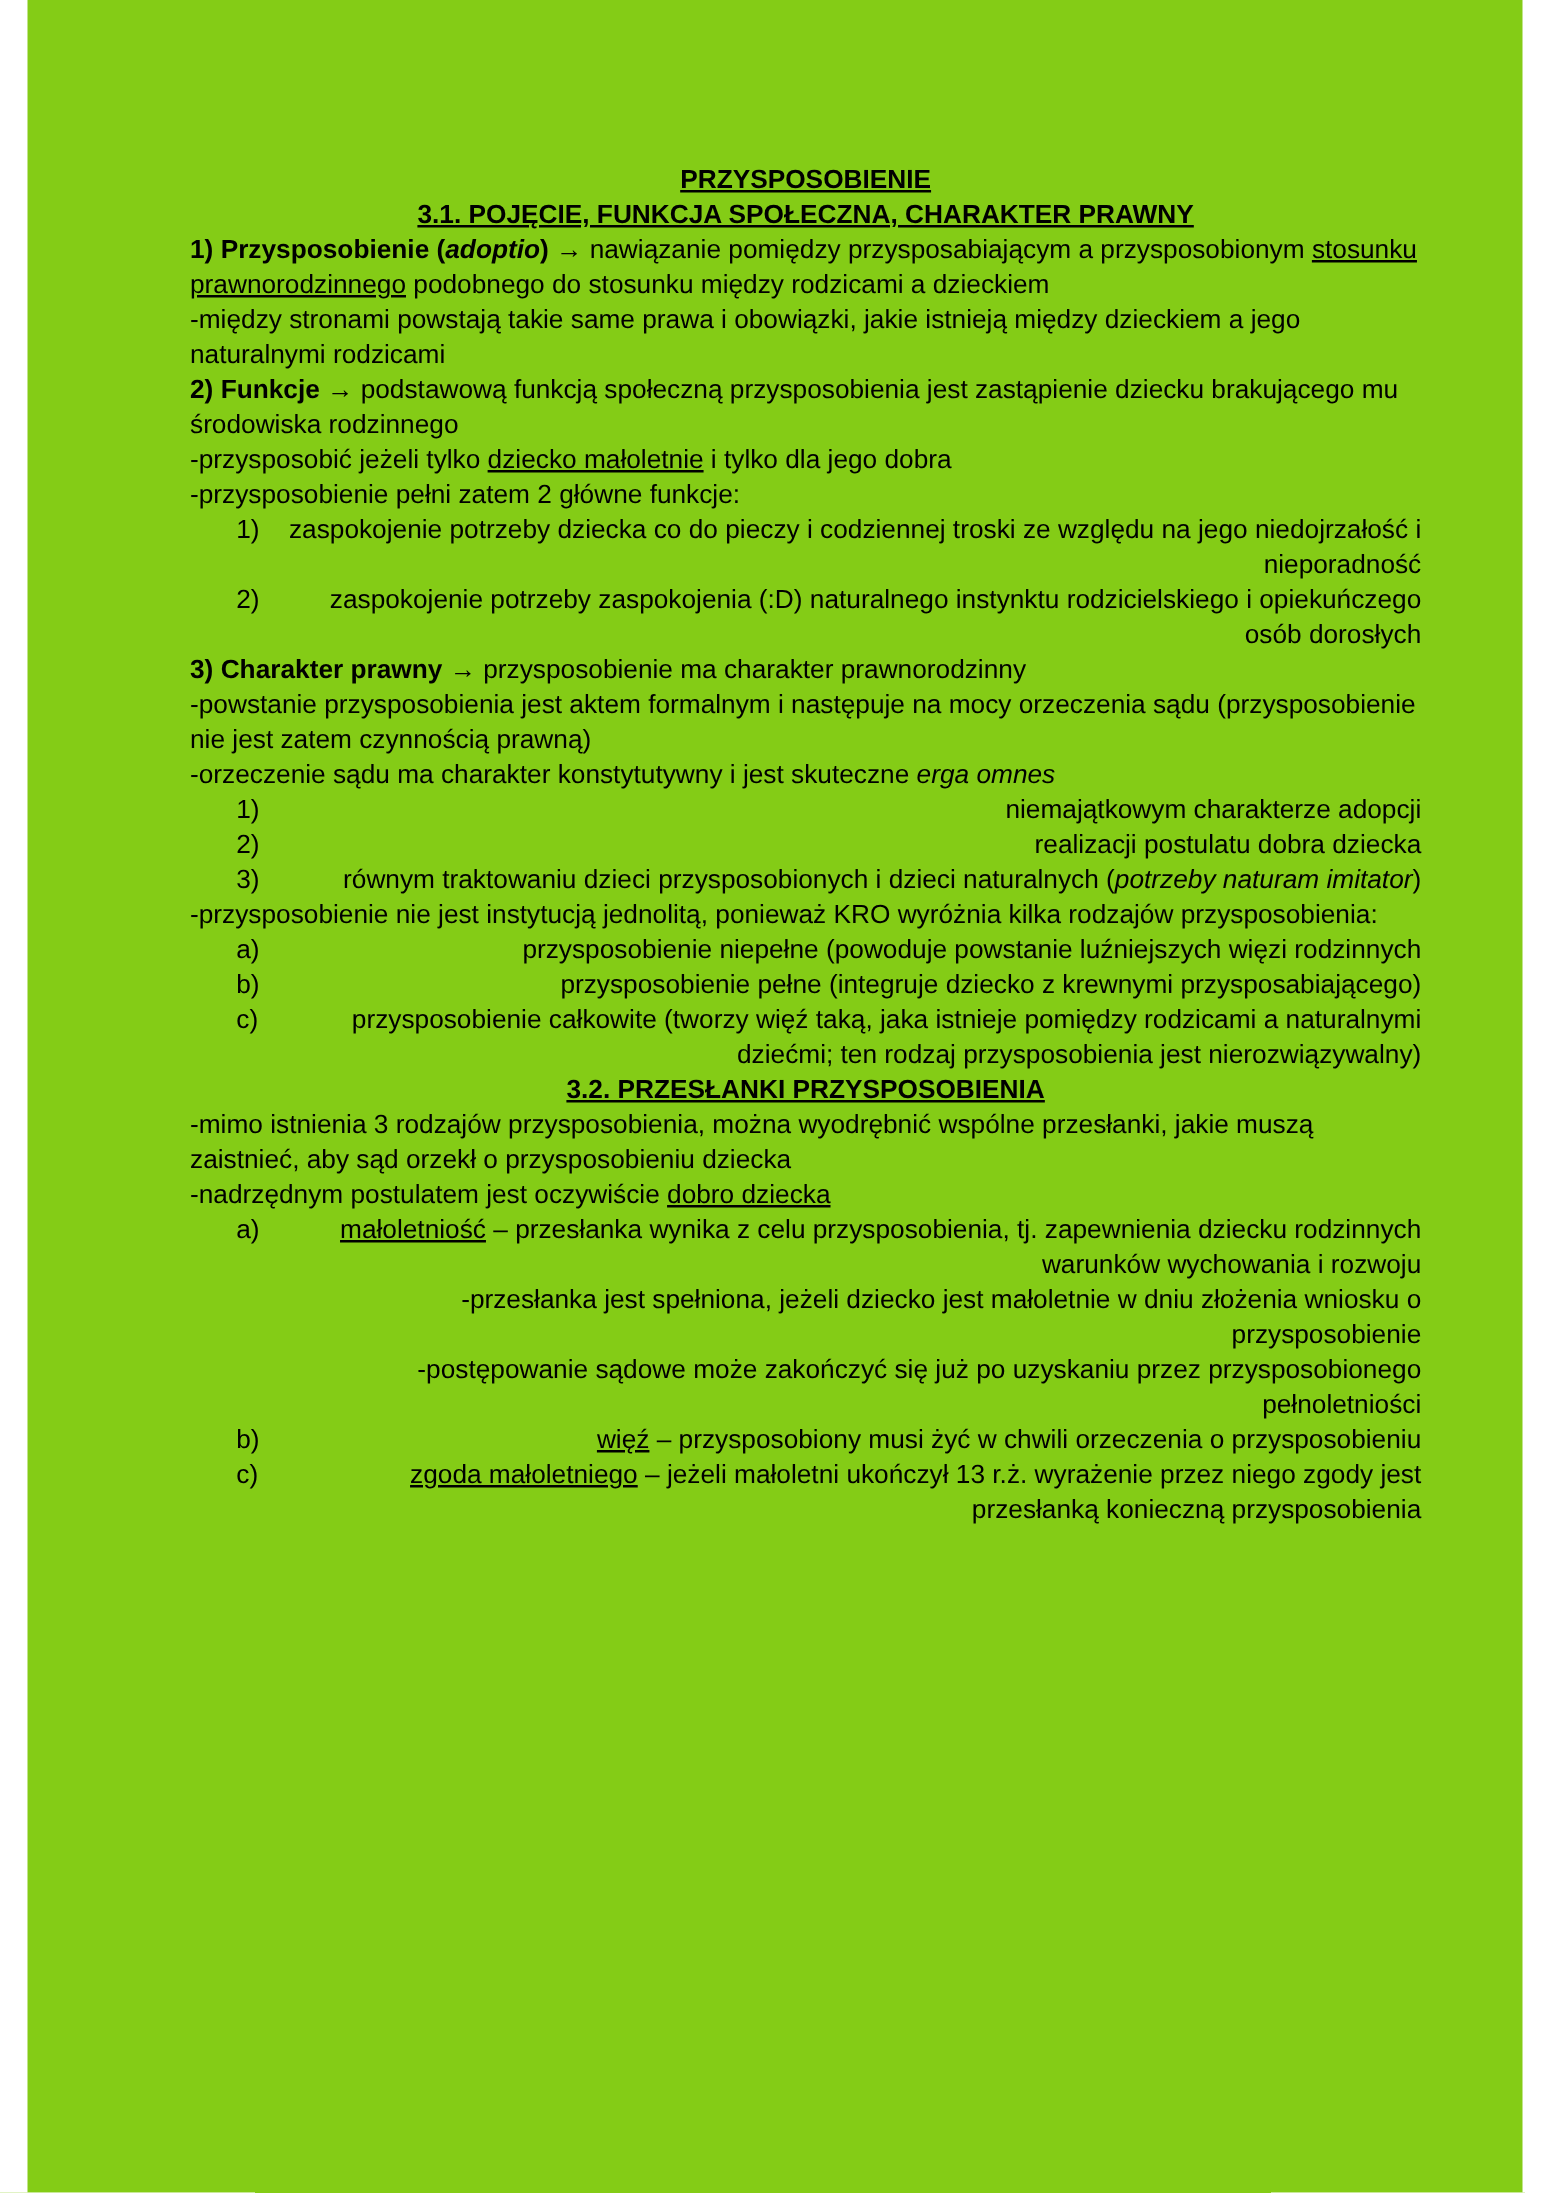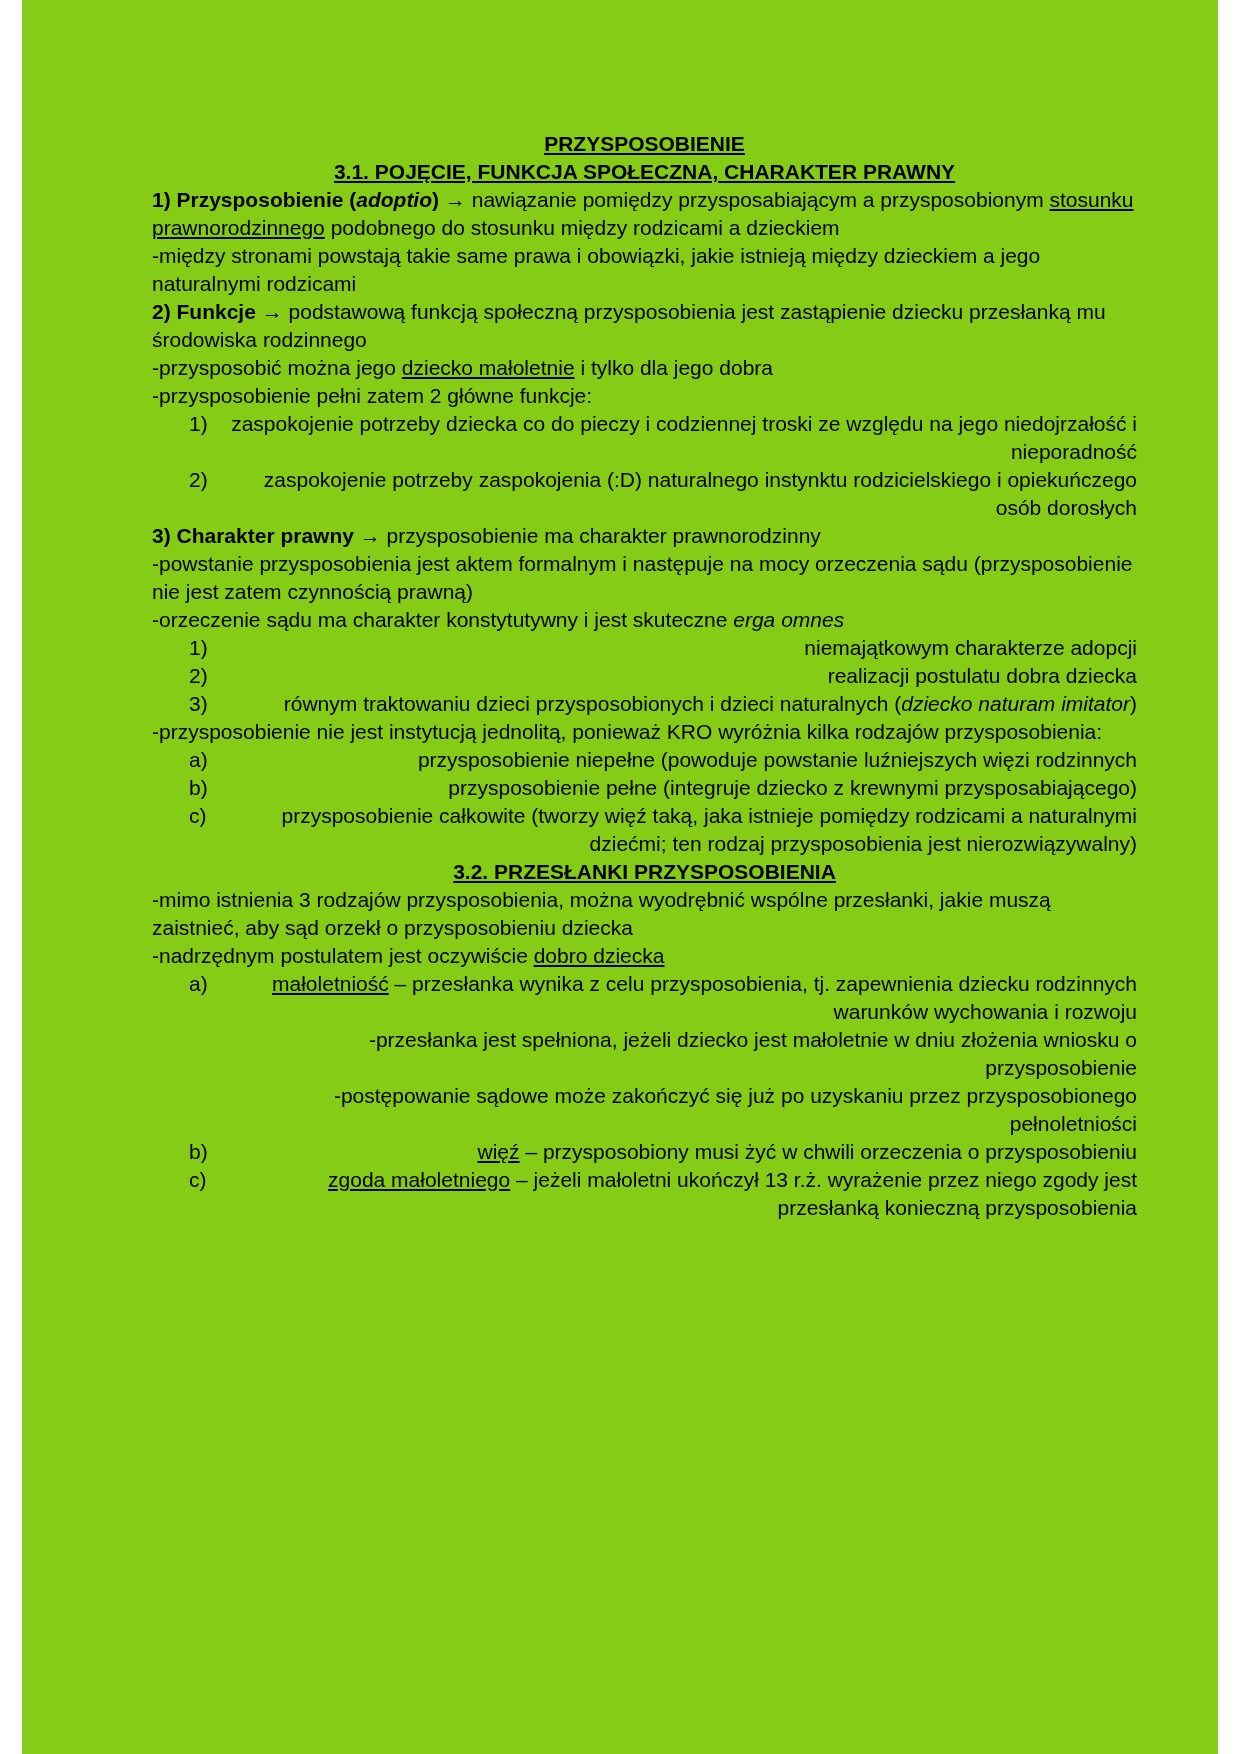--- a/index.html
+++ b/index.html
@@ -51,24 +51,24 @@
       <div class="block heading">
         <span class="line"><span class="seg">3.1. POJĘCIE, FUNKCJA SPOŁECZNA, CHARAKTER PRAWNY</span></span>
       </div>
       <div class="block para">
         <span class="line"><span class="seg b">1) Przysposobienie (</span><span class="seg bi">adoptio</span><span class="seg b">) → </span><span class="seg">nawiązanie pomiędzy przysposabiającym a przysposobionym </span><span class="seg u">stosunku prawnorodzinnego</span><span class="seg"> podobnego do stosunku między rodzicami a dzieckiem</span></span>
       </div>
       <div class="block para">
         <span class="line"><span class="seg">-między stronami powstają takie same prawa i obowiązki, jakie istnieją między dzieckiem a jego naturalnymi rodzicami</span></span>
       </div>
       <div class="block para">
-        <span class="line"><span class="seg b">2) Funkcje → </span><span class="seg">podstawową funkcją społeczną przysposobienia jest zastąpienie dziecku przesłanką mu środowiska rodzinnego</span></span>
+        <span class="line"><span class="seg b">2) Funkcje → </span><span class="seg">podstawową funkcją społeczną przysposobienia jest zastąpienie dziecku brakującego mu środowiska rodzinnego</span></span>
       </div>
       <div class="block para">
-        <span class="line"><span class="seg">-przysposobić można jego </span><span class="seg u">dziecko małoletnie</span><span class="seg"> i tylko dla jego dobra</span></span>
+        <span class="line"><span class="seg">-przysposobić jeżeli tylko </span><span class="seg u">dziecko małoletnie</span><span class="seg"> i tylko dla jego dobra</span></span>
       </div>
       <div class="block para">
         <span class="line"><span class="seg">-przysposobienie pełni zatem 2 główne funkcje:</span></span>
       </div>
       <div class="block li">
         <span class="marker">1)</span>
         <span class="li-body">
           <span class="line"><span class="seg">zaspokojenie potrzeby dziecka co do pieczy i codziennej troski ze względu na jego niedojrzałość i nieporadność</span></span>
         </span>
       </div>
@@ -95,21 +95,21 @@
       </div>
       <div class="block li">
         <span class="marker">2)</span>
         <span class="li-body">
           <span class="line"><span class="seg">realizacji postulatu dobra dziecka</span></span>
         </span>
       </div>
       <div class="block li">
         <span class="marker">3)</span>
         <span class="li-body">
-          <span class="line"><span class="seg">równym traktowaniu dzieci przysposobionych i dzieci naturalnych (</span><span class="seg i">dziecko naturam imitator</span><span class="seg">)</span></span>
+          <span class="line"><span class="seg">równym traktowaniu dzieci przysposobionych i dzieci naturalnych (</span><span class="seg i">potrzeby naturam imitator</span><span class="seg">)</span></span>
         </span>
       </div>
       <div class="block para">
         <span class="line"><span class="seg">-przysposobienie nie jest instytucją jednolitą, ponieważ KRO wyróżnia kilka rodzajów przysposobienia:</span></span>
       </div>
       <div class="block li">
         <span class="marker">a)</span>
         <span class="li-body">
           <span class="line"><span class="seg">przysposobienie niepełne (powoduje powstanie luźniejszych więzi rodzinnych</span></span>
         </span>

